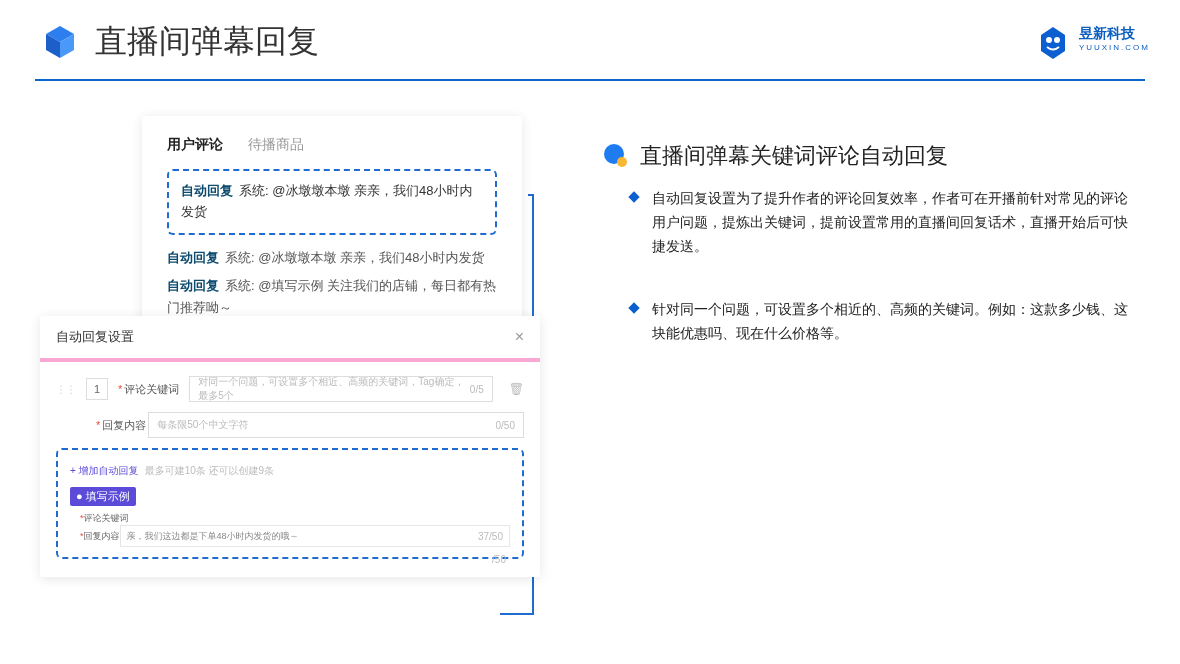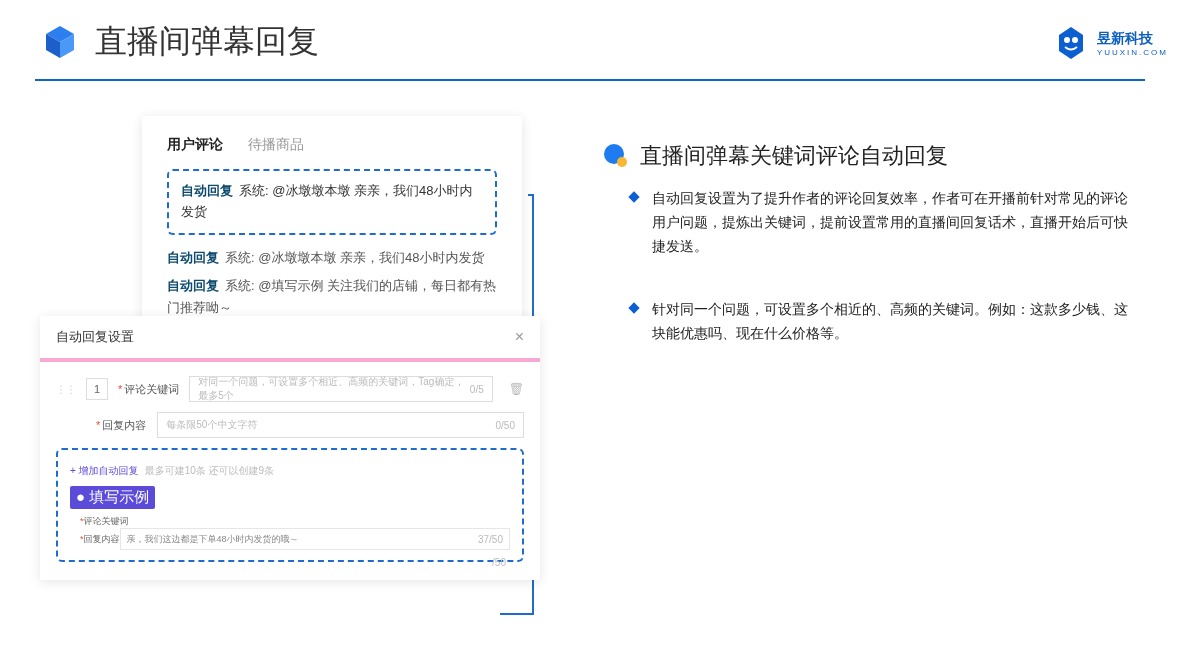--- a/index.html
+++ b/index.html
@@ -3,21 +3,21 @@
 <meta charset="utf-8">
 <style>
 *{margin:0;padding:0;box-sizing:border-box;font-family:"Microsoft YaHei",Arial,sans-serif}
 body{width:1180px;height:664px;background:#fff;position:relative;overflow:hidden}
 
 
 .header{display:flex;align-items:center;padding:20px 40px 10px}
 .cube-icon{width:40px;height:40px;position:relative;margin-right:15px}
 .cube-icon svg{width:100%;height:100%}
 .page-title{font-size:32px;color:#333;font-weight:500}
-.logo-right{position:absolute;right:12px;top:25px;display:flex;align-items:center}
+.logo-right{position:absolute;right:30px;top:25px;display:flex;}
 .logo-right svg{width:36px;height:36px;margin-right:8px}
 .logo-text{display:flex;flex-direction:column}
 .logo-cn{font-size:14px;font-weight:bold;color:#0c5fbf}
 .logo-en{font-size:8px;letter-spacing:2px;color:#0c5fbf}
 .header-rule{margin:5px 35px 0;height:2px;background:#0c63c9}
 
 
 .main{display:flex;padding:35px 40px 0}
 .left-col{width:520px;position:relative}
 .right-col{flex:1;padding-left:40px;padding-top:25px}
@@ -43,27 +43,27 @@
 
 .row1{display:flex;align-items:center;gap:10px;margin-bottom:10px}
 .drag{color:#ccc;font-size:10px}
 .num-box{width:22px;height:22px;border:1px solid #ddd;text-align:center;font-size:11px;line-height:20px;color:#666}
 .fld-label{font-size:11px;color:#555;white-space:nowrap}
 .req{color:#e94f3c;margin-right:2px}
 .text-input{flex:1;height:26px;border:1px solid #ddd;padding:0 8px;font-size:10px;color:#bbb;display:flex;align-items:center;justify-content:space-between}
 .count{color:#bbb;font-size:10px}
 .trash{color:#bbb;font-size:12px;margin-left:6px}
 
-.row2{display:flex;align-items:center;gap:11px;margin-bottom:10px;padding-left:40px}
+.row2{display:flex;align-items:center;gap:2px;margin-bottom:10px;padding-left:40px}
 
 
 .example-wrap{border:2px dashed #1f6bd0;border-radius:6px;padding:10px 12px;margin-top:8px;position:relative}
 .add-link{color:#5b4bd8;font-size:10px;margin-bottom:8px;display:inline-block}
 .add-tip{color:#bbb;font-size:10px;margin-left:6px}
-.ex-badge{background:#5b4bd8;color:#fff;font-size:15px;padding:2px 6px;border-radius:2px;display:inline-block;margin-bottom:6px}
+.ex-badge{background:#5b4bd8;color:#fff;font-size:11px;padding:2px 6px;border-radius:2px;display:inline-block;margin-bottom:6px}
 .ex-row{display:flex;align-items:center;margin-bottom:0;padding-left:10px}
 .ex-label{font-size:9px;color:#666;white-space:nowrap}
 .ex-req{color:#e94f3c}
 .ex-input{flex:1;border:1px solid #e6e6e6;height:22px;display:flex;align-items:center;padding:0 6px;font-size:9px;color:#888;justify-content:space-between}
 .tag{background:#f0f0f2;padding:1px 4px;margin-right:3px;border-radius:2px;font-size:9px;color:#666}
 
 .stray-count{position:absolute;right:34px;bottom:12px;font-size:10px;color:#bbb}
 .conn-v{position:absolute;left:492px;top:78px;width:2px;height:420px;background:#1f6bd0;z-index:1}
 .conn-h1{position:absolute;left:488px;top:78px;width:6px;height:2px;background:#1f6bd0}
 .conn-h2{position:absolute;left:460px;top:497px;width:34px;height:2px;background:#1f6bd0}

